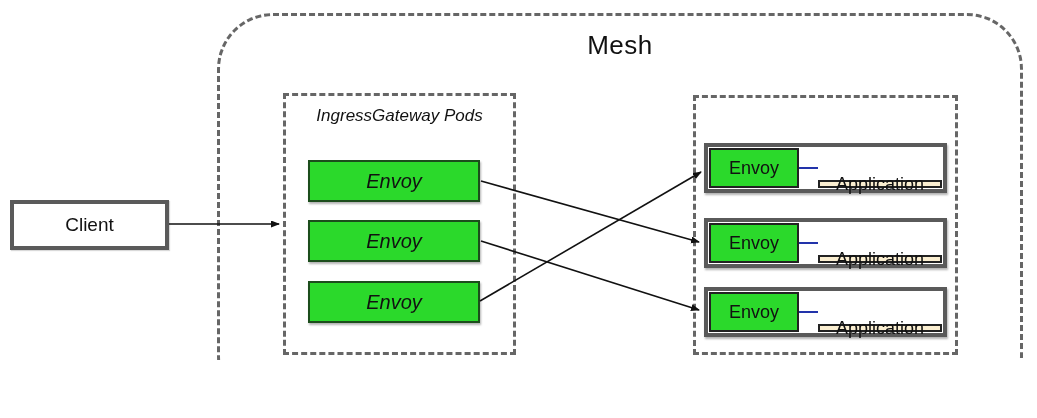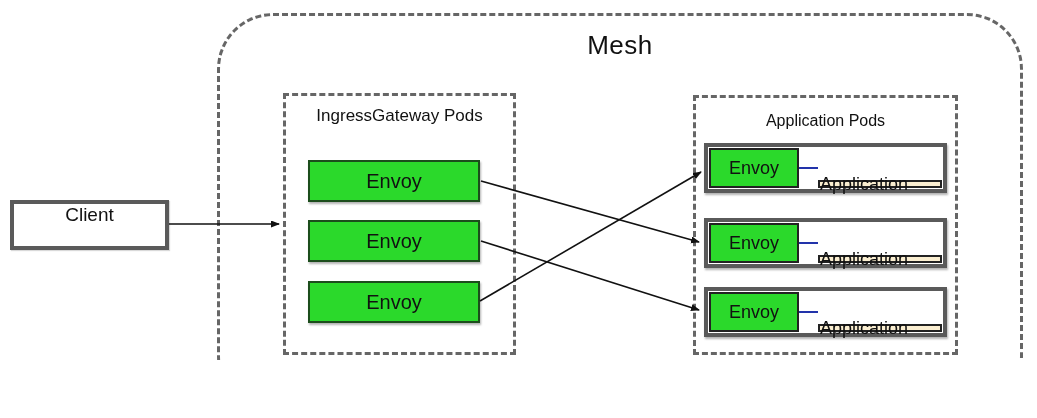--- a/index.html
+++ b/index.html
@@ -40,32 +40,32 @@
     text-align:center;
     font-size:26px;
     letter-spacing:0.5px;
   }
   
   .client-box{
     position:absolute;
     left:10px;top:200px;width:159px;height:50px;
     background:#fff;
     border:4px solid var(--pod-border);
-    display:flex;align-items:flex-start;justify-content:center;
+    display:flex;align-items:center;justify-content:center;
     font-size:19px;
     box-shadow:1px 1px 1px rgba(0,0,0,0.15);
   }
   
   .group-box{
     position:absolute;
     border:3px dashed var(--dash-gray);
     background:transparent;
   }
   .group-ingress{
-    left:283px;top:93px;width:233px;height:262px;
+    left:283px;top:93px;width:233px;height:262px;font-style:italic;
   }
   .group-apps{
     left:693px;top:95px;width:265px;height:260px;
   }
   .group-label{
     position:absolute;left:0;right:0;
     text-align:center;
     font-size:17px;
   }
   .group-ingress .group-label{top:10px;}
@@ -109,21 +109,21 @@
     display:flex;align-items:center;
   }
   .pod-connector .wire{
     height:2px;width:100%;
     background:var(--connector-blue);
   }
   .pod-app{
     flex:1;
     background:var(--app-cream);
     border:2px solid #222;
-    display:flex;align-items:center;justify-content:flex-start;
+    display:flex;align-items:center;justify-content:center;
     font-size:18px;
     margin-top:32px;
   }
 </style>
 </head>
 <body>
 
 <div class="stage">
 
   <div class="mesh-boundary"></div>
@@ -140,21 +140,20 @@
     </div>
     <div class="envoy-box envoy-2">
       <span>Envoy</span>
     </div>
     <div class="envoy-box envoy-3">
       <span>Envoy</span>
     </div>
   </div>
 
   <div class="group-box group-apps">
-    <div class="group-label">Application Pods</div>
 
     <div class="pod pod-1">
       <div class="pod-envoy">
         <span>Envoy</span>
       </div>
       <div class="pod-connector">
           <div class="wire"></div>
         </div>
       <div class="pod-app">
         <span>Application</span>

